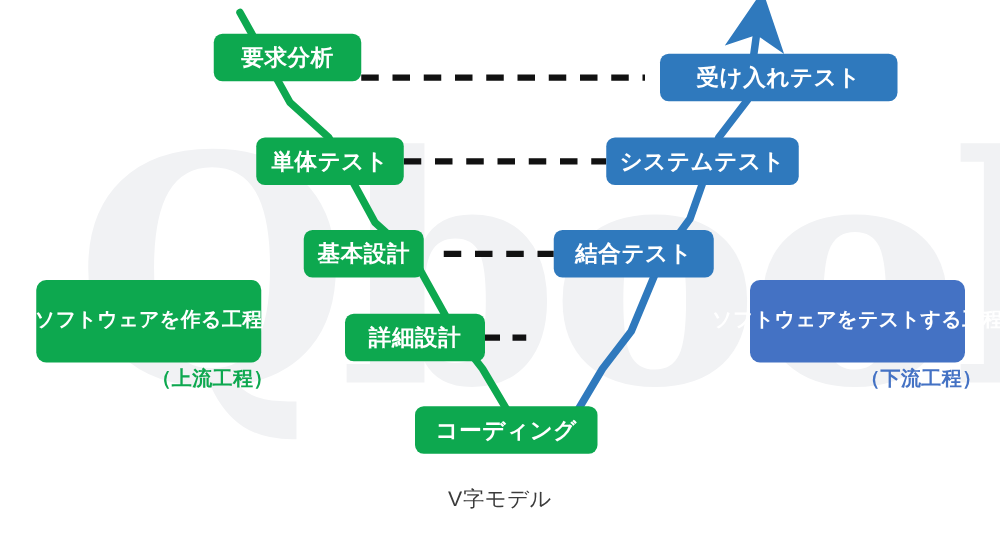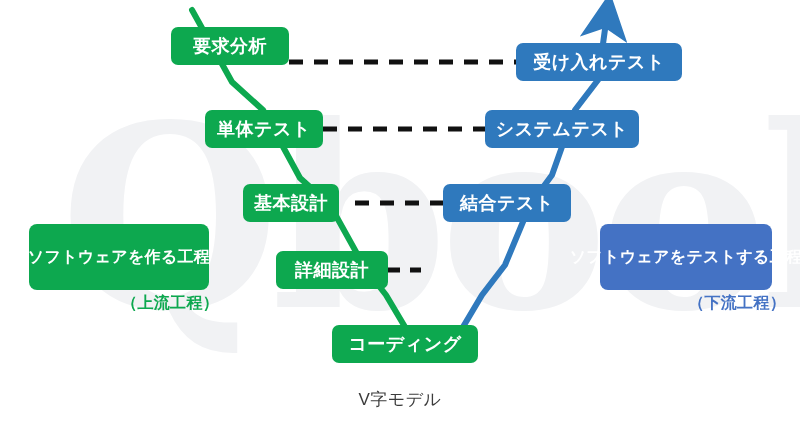--- a/index.html
+++ b/index.html
@@ -162,21 +162,21 @@
   </div>
 
   <div class="node green" style="left:276px; top:251px; width:112px;">
     <span>詳細設計</span>
   </div>
 
   <div class="node green" style="left:332px; top:325px; width:146px;">
     <span>コーディング</span>
   </div>
 
-  <div class="node blue" style="left:516px; top:43px; width:166px;">
+  <div class="node blue" style="left:528px; top:43px; width:190px;">
     <span>受け入れテスト</span>
   </div>
 
   <div class="node blue" style="left:485px; top:110px; width:154px;align-items:center;">
     <span>システムテスト</span>
   </div>
 
   <div class="node blue" style="left:443px; top:184px; width:128px;">
     <span>結合テスト</span>
   </div>

